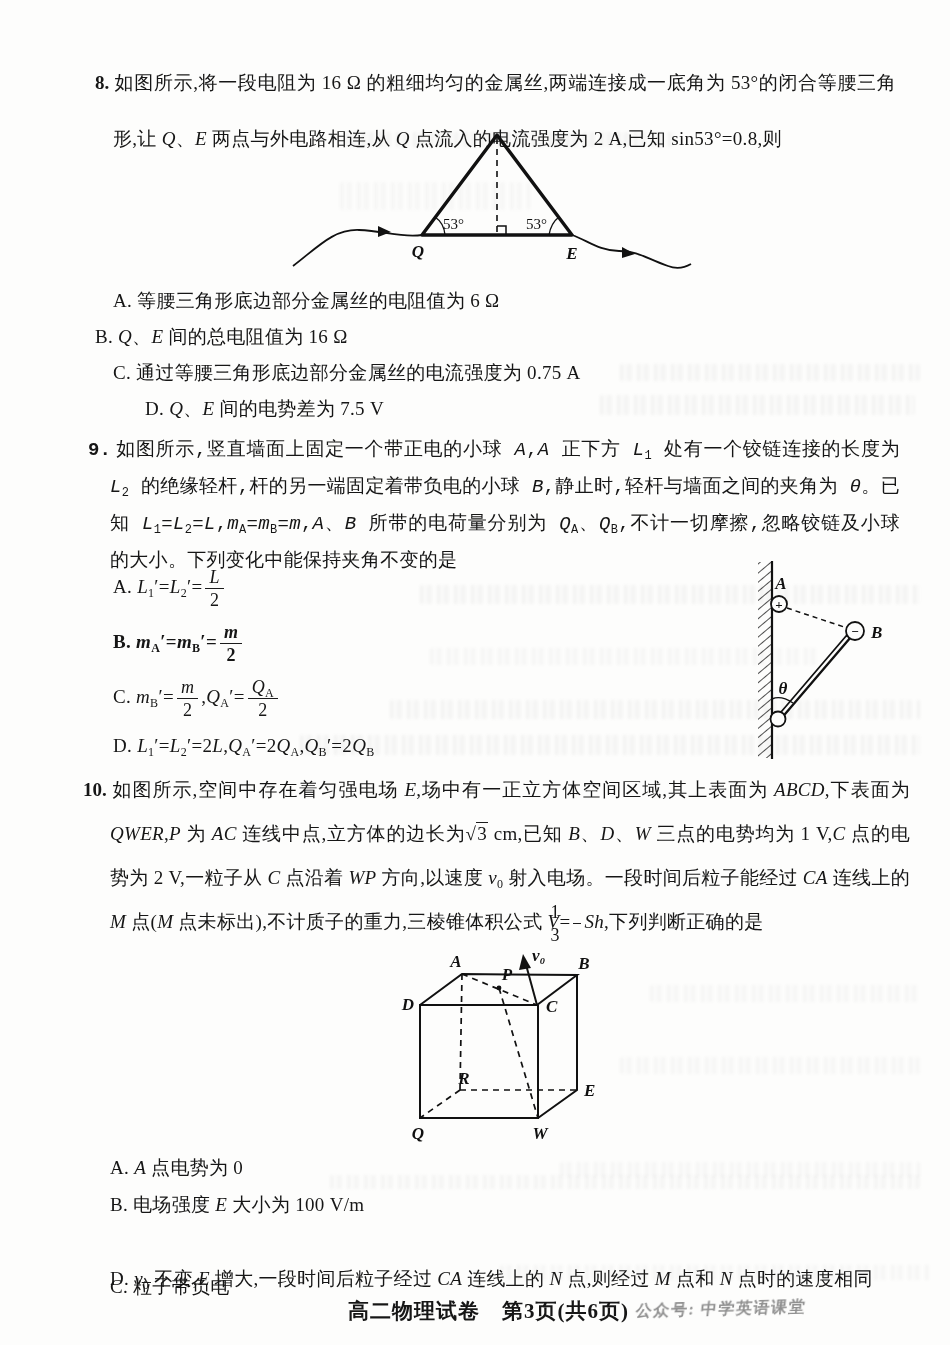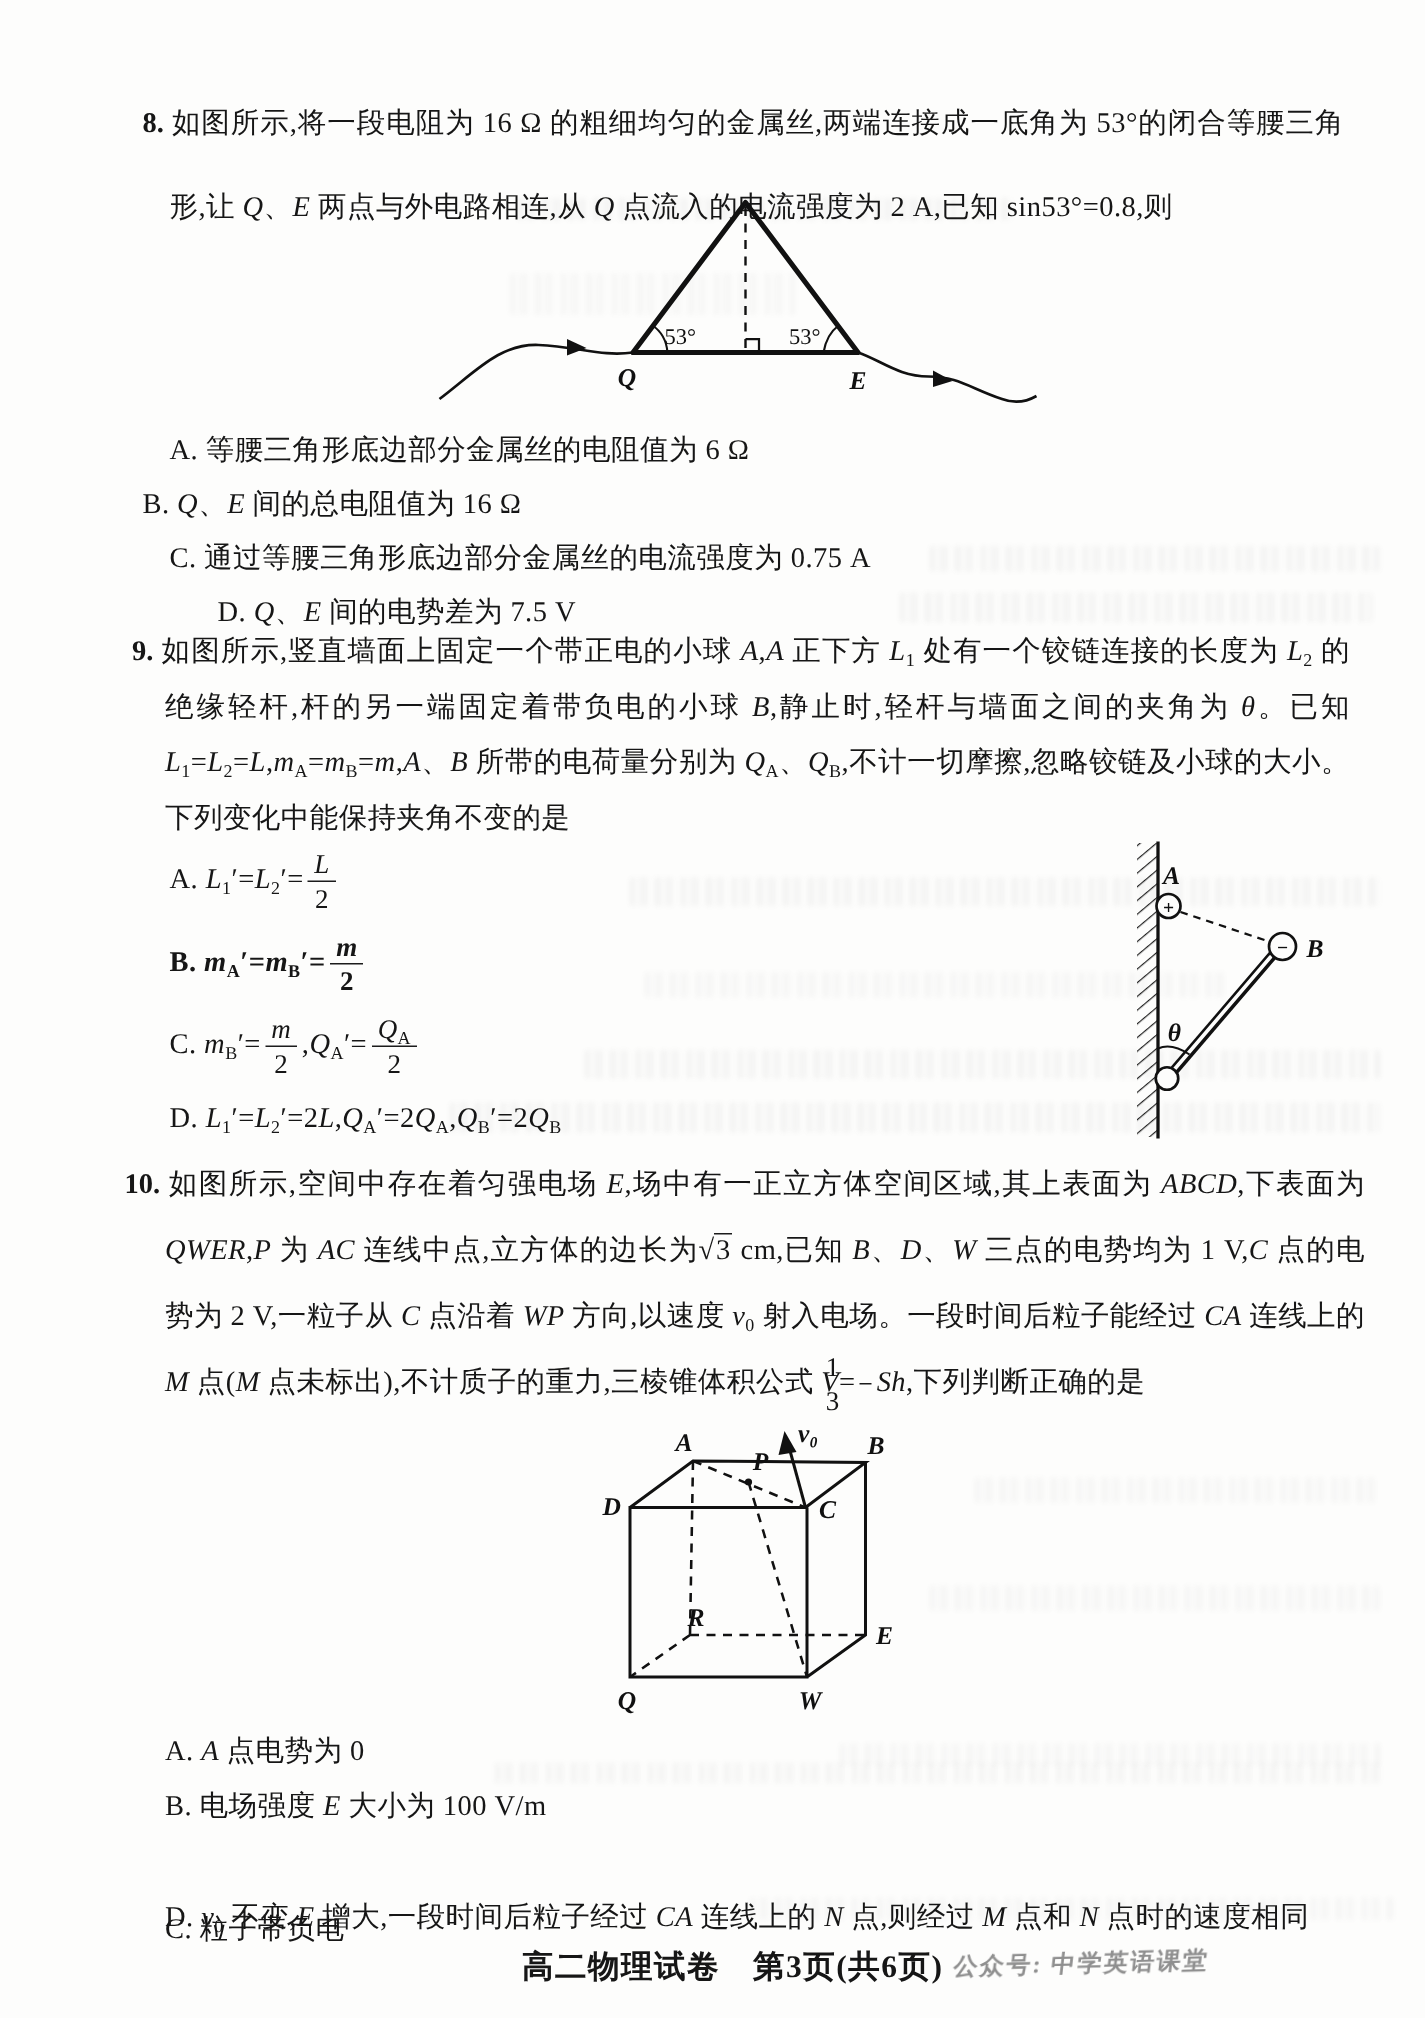--- a/index.html
+++ b/index.html
@@ -71,21 +71,21 @@
     <text class="vlabel" x="287" y="133" text-anchor="middle">E</text>
   </svg>
 
   <div class="opt" style="left:113px;top:288px;">A. 等腰三角形底边部分金属丝的电阻值为 6 Ω</div>
   <div class="opt" style="left:95px;top:324px;">B. <i>Q</i>、<i>E</i> 间的总电阻值为 16 Ω</div>
   <div class="opt" style="left:113px;top:360px;">C. 通过等腰三角形底边部分金属丝的电流强度为 0.75 A</div>
   <div class="opt" style="left:113px;top:396px;margin-left:32px;">D. <i>Q</i>、<i>E</i> 间的电势差为 7.5 V</div>
 </section>
 
 <section>
-  <div class="stem stem9" style="left:88px;top:416px;width:790px;padding-left:22px;text-indent:-22px;">
+  <div class="stem stem9" style="left:88px;top:432px;width:790px;padding-left:22px;text-indent:-22px;font-family:Liberation Mono, monospace;">
     <span class="qnum">9.</span><span>如图所示,竖直墙面上固定一个带正电的小球 <i>A</i>,<i>A</i> 正下方 <i>L</i><sub>1</sub> 处有一个铰链连接的长度为 <i>L</i><sub>2</sub> 的绝缘轻杆,杆的另一端固定着带负电的小球 <i>B</i>,静止时,轻杆与墙面之间的夹角为 <i>θ</i>。已知 <i>L</i><sub>1</sub>=<i>L</i><sub>2</sub>=<i>L</i>,<i>m</i><sub>A</sub>=<i>m</i><sub>B</sub>=<i>m</i>,<i>A</i>、<i>B</i> 所带的电荷量分别为 <i>Q</i><sub>A</sub>、<i>Q</i><sub>B</sub>,不计一切摩擦,忽略铰链及小球的大小。下列变化中能保持夹角不变的是</span>
   </div>
 
   <div class="opt9" style="left:113px;top:563px;text-align:right;">A. <i>L</i><sub>1</sub>′=<i>L</i><sub>2</sub>′=<span class="fr">
         <span class="n"><i>L</i></span>
         <span class="d">2</span>
       </span></div>
   <div class="opt9" style="left:113px;top:618px;font-weight:bold;">B. <i>m</i><sub>A</sub>′=<i>m</i><sub>B</sub>′=<span class="fr">
         <span class="n"><i>m</i></span>
         <span class="d">2</span>

